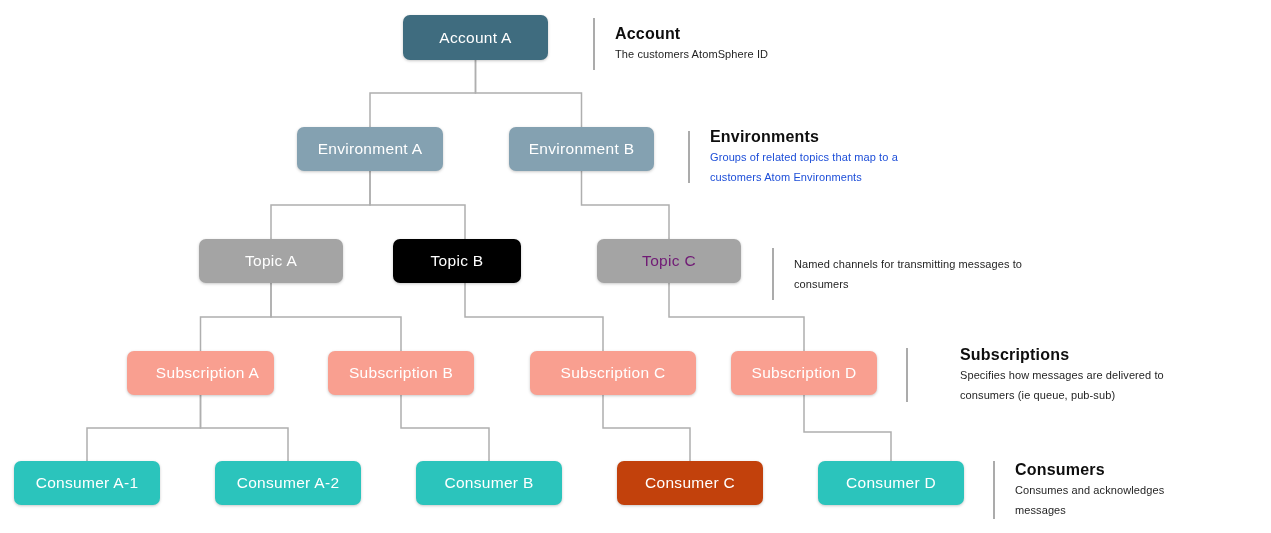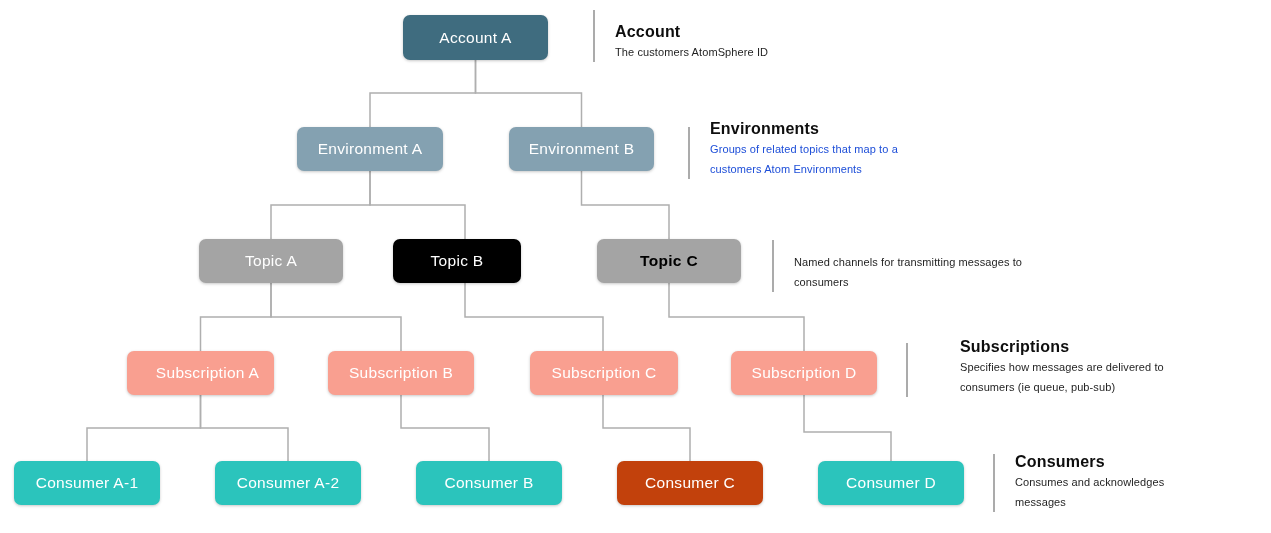--- a/index.html
+++ b/index.html
@@ -27,21 +27,22 @@
     font-size: 15.5px;
     letter-spacing: 0.3px;
     border-radius: 7px;
     box-shadow: 0 1px 3px rgba(0,0,0,0.22);
     box-sizing: border-box;
     text-align: center;
   }
   .annotation {
     position: absolute;
     display: flex;
-    align-items: flex-end;
+    align-items: center;
+    margin-top: 8px;
   }
   .annotation .divider {
     width: 2px;
     flex: none;
   }
   .annotation .text { margin-left: 20px; }
   .annotation .heading {
     font-weight: bold;
     font-size: 16px;
     line-height: 20px;
@@ -73,24 +74,24 @@
       <polyline points="401,395 401,428 489,428 489,461" fill="none" stroke="#AFAFAF" stroke-width="1.5"></polyline>
       <polyline points="603,395 603,428 690,428 690,461" fill="none" stroke="#AFAFAF" stroke-width="1.5"></polyline>
       <polyline points="804,395 804,432 891,432 891,461" fill="none" stroke="#AFAFAF" stroke-width="1.5"></polyline>
     </svg>
   <div id="node-layer">
       <div class="node" style="left: 403px; top: 15px; width: 145px; height: 45px; background: rgb(63, 108, 127); color: rgb(255, 255, 255);">Account A</div>
       <div class="node" style="left: 297px; top: 127px; width: 146px; height: 44px; background: rgb(132, 161, 177); color: rgb(255, 255, 255);">Environment A</div>
       <div class="node" style="left: 509px; top: 127px; width: 145px; height: 44px; background: rgb(132, 161, 177); color: rgb(255, 255, 255);">Environment B</div>
       <div class="node" style="left: 199px; top: 239px; width: 144px; height: 44px; background: rgb(164, 164, 164); color: rgb(255, 255, 255);">Topic A</div>
       <div class="node" style="left: 393px; top: 239px; width: 128px; height: 44px; background: #000000; color: rgb(255, 255, 255);">Topic B</div>
-      <div class="node" style="left: 597px; top: 239px; width: 144px; height: 44px; background: rgb(164, 164, 164); color: #000000; font-weight: bold;">Topic C</div>
+      <div class="node" style="left: 597px; top: 239px; width: 144px; height: 44px; background: rgb(164, 164, 164); color: #701a75;">Topic C</div>
       <div class="node" style="left: 127px; top: 351px; width: 147px; height: 44px; background: rgb(249, 159, 144); color: rgb(255, 255, 255); padding-left: 14px;">Subscription A</div>
       <div class="node" style="left: 328px; top: 351px; width: 146px; height: 44px; background: rgb(249, 159, 144); color: rgb(255, 255, 255);">Subscription B</div>
-      <div class="node" style="left: 530px; top: 351px; width: 148px; height: 44px; background: rgb(249, 159, 144); color: rgb(255, 255, 255);">Subscription C</div>
+      <div class="node" style="left: 530px; top: 351px; width: 166px; height: 44px; background: rgb(249, 159, 144); color: rgb(255, 255, 255);">Subscription C</div>
       <div class="node" style="left: 731px; top: 351px; width: 146px; height: 44px; background: rgb(249, 159, 144); color: rgb(255, 255, 255);">Subscription D</div>
       <div class="node" style="left: 14px; top: 461px; width: 146px; height: 44px; background: rgb(43, 196, 188); color: rgb(255, 255, 255);">Consumer A-1</div>
       <div class="node" style="left: 215px; top: 461px; width: 146px; height: 44px; background: rgb(43, 196, 188); color: rgb(255, 255, 255);">Consumer A-2</div>
       <div class="node" style="left: 416px; top: 461px; width: 146px; height: 44px; background: rgb(43, 196, 188); color: rgb(255, 255, 255);">Consumer B</div>
       <div class="node" style="left: 617px; top: 461px; width: 146px; height: 44px; background: #c2410c; color: rgb(255, 255, 255);">Consumer C</div>
       <div class="node" style="left: 818px; top: 461px; width: 146px; height: 44px; background: rgb(43, 196, 188); color: rgb(255, 255, 255);">Consumer D</div>
     </div>
   <div id="annotation-layer">
       <div class="annotation" style="left: 593px; top: 10px; width: 420px;">
         <span class="divider" style="height: 52px; background: rgb(171, 171, 171);"></span>

